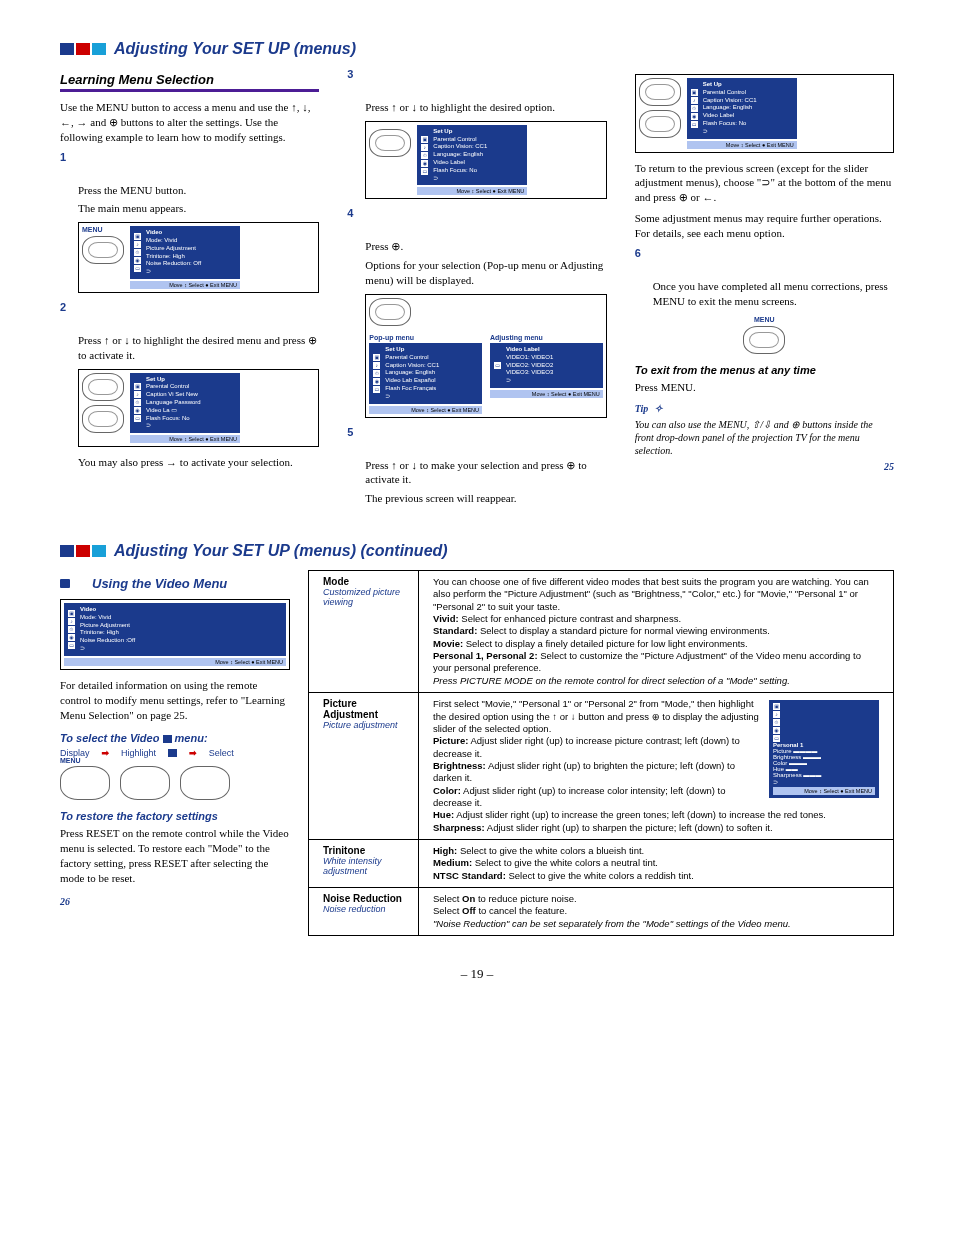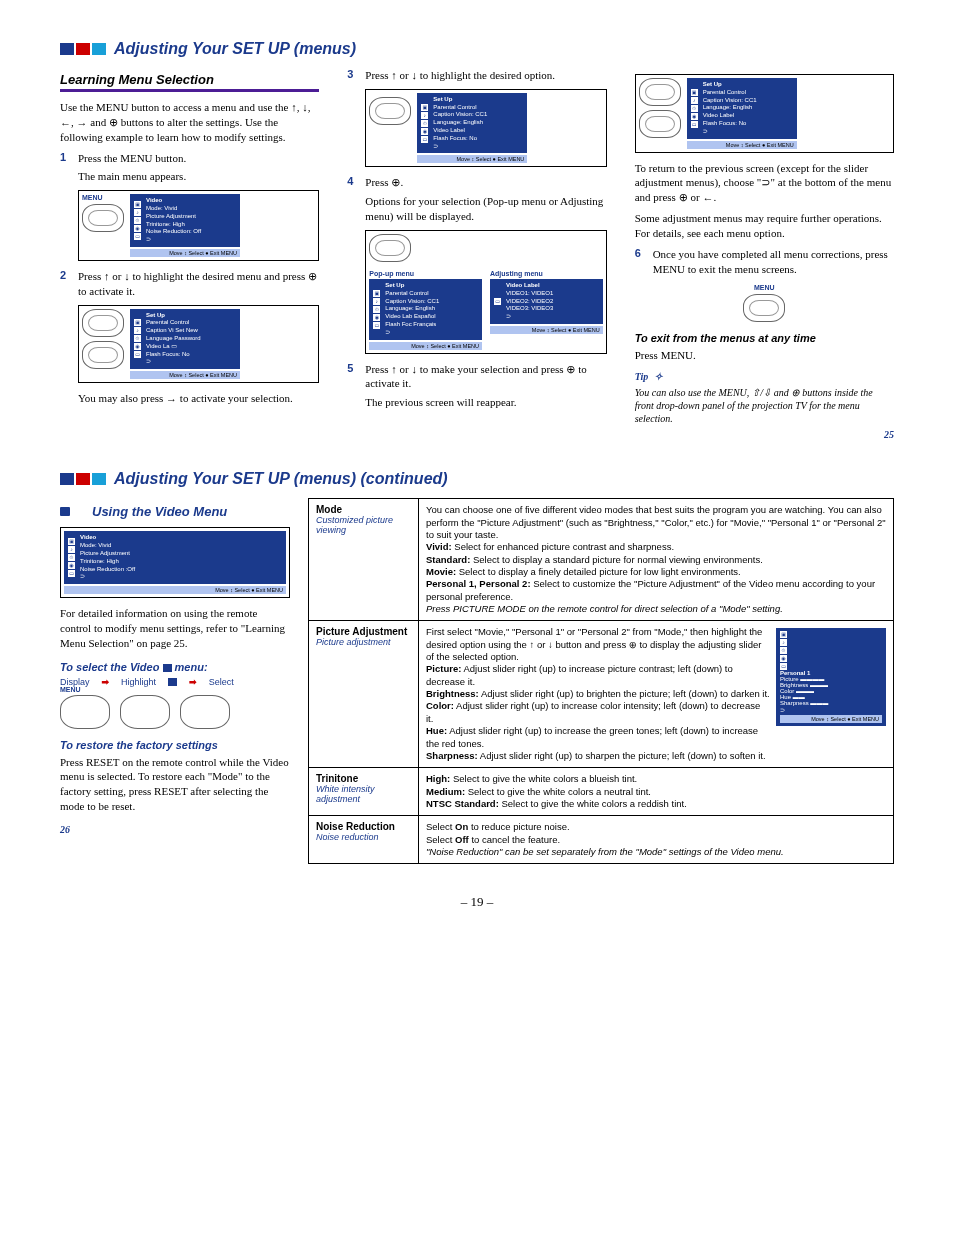--- a/index.html
+++ b/index.html
@@ -53,21 +53,21 @@
     font-family: Arial, Helvetica, sans-serif;
     font-weight: bold;
     font-style: italic;
     font-size: 11px;
     color: #1b3a8c;
     margin: 10px 0 4px 0;
   }
   .para { font-size: 11px; line-height: 1.35; margin-bottom: 6px; }
   .step { display: flex; gap: 6px; margin-bottom: 4px; }
   .step .num { font-family: Arial, Helvetica, sans-serif; font-weight: bold; color: #1b3a8c; min-width: 12px; }
-  .step .txt { flex: 1; line-height: 1.35; }
+  .step .txt { flex: 1; line-height: 1.35; margin-top: 32px; }
   .indent { margin-left: 18px; margin-bottom: 6px; line-height: 1.35; }
   .figure {
     border: 1px solid #000;
     margin: 6px 0 8px 18px;
     font-family: Arial, Helvetica, sans-serif;
     font-size: 6px;
     padding: 3px;
     background: #fff;
   }
   .figure-row { display: flex; gap: 6px; align-items: flex-start; }
@@ -103,21 +103,21 @@
   .left-pane { width: 230px; }
   .right-pane { flex: 1; }
   .flow {
     font-family: Arial, Helvetica, sans-serif; font-size: 9px; color: #1b3a8c;
     display: flex; align-items: center; gap: 12px; margin: 4px 0 8px 0;
   }
   .flow .arr { color: #c00; font-weight: bold; }
   .remote-thumb-row { display: flex; gap: 10px; margin: 6px 0 10px 0; }
   .rthumb { width: 50px; height: 34px; border: 1px solid #666; border-radius: 18px/14px; }
   table.opts { border-collapse: collapse; width: 100%; font-family: Arial, Helvetica, sans-serif; font-size: 9.5px; }
-  table.opts td { border: 1px solid #000; padding: 5px 7px; vertical-align: top; }
+  table.opts td { border: 1px solid #000; padding: 5px 14px; vertical-align: top; }
   table.opts td.name { width: 110px; }
   .opt-title { font-weight: bold; font-size: 10px; }
   .opt-sub { color: #1b3a8c; font-style: italic; font-size: 9px; }
   .opt-body { line-height: 1.3; }
   .opt-body b { font-weight: bold; }
   .opt-body i { font-style: italic; }
   .mini-osd {
     float: right; margin: 2px 0 2px 6px;
     background: #1b3a8c; color: #fff; padding: 3px 4px; width: 110px;
     font-size: 6px;

